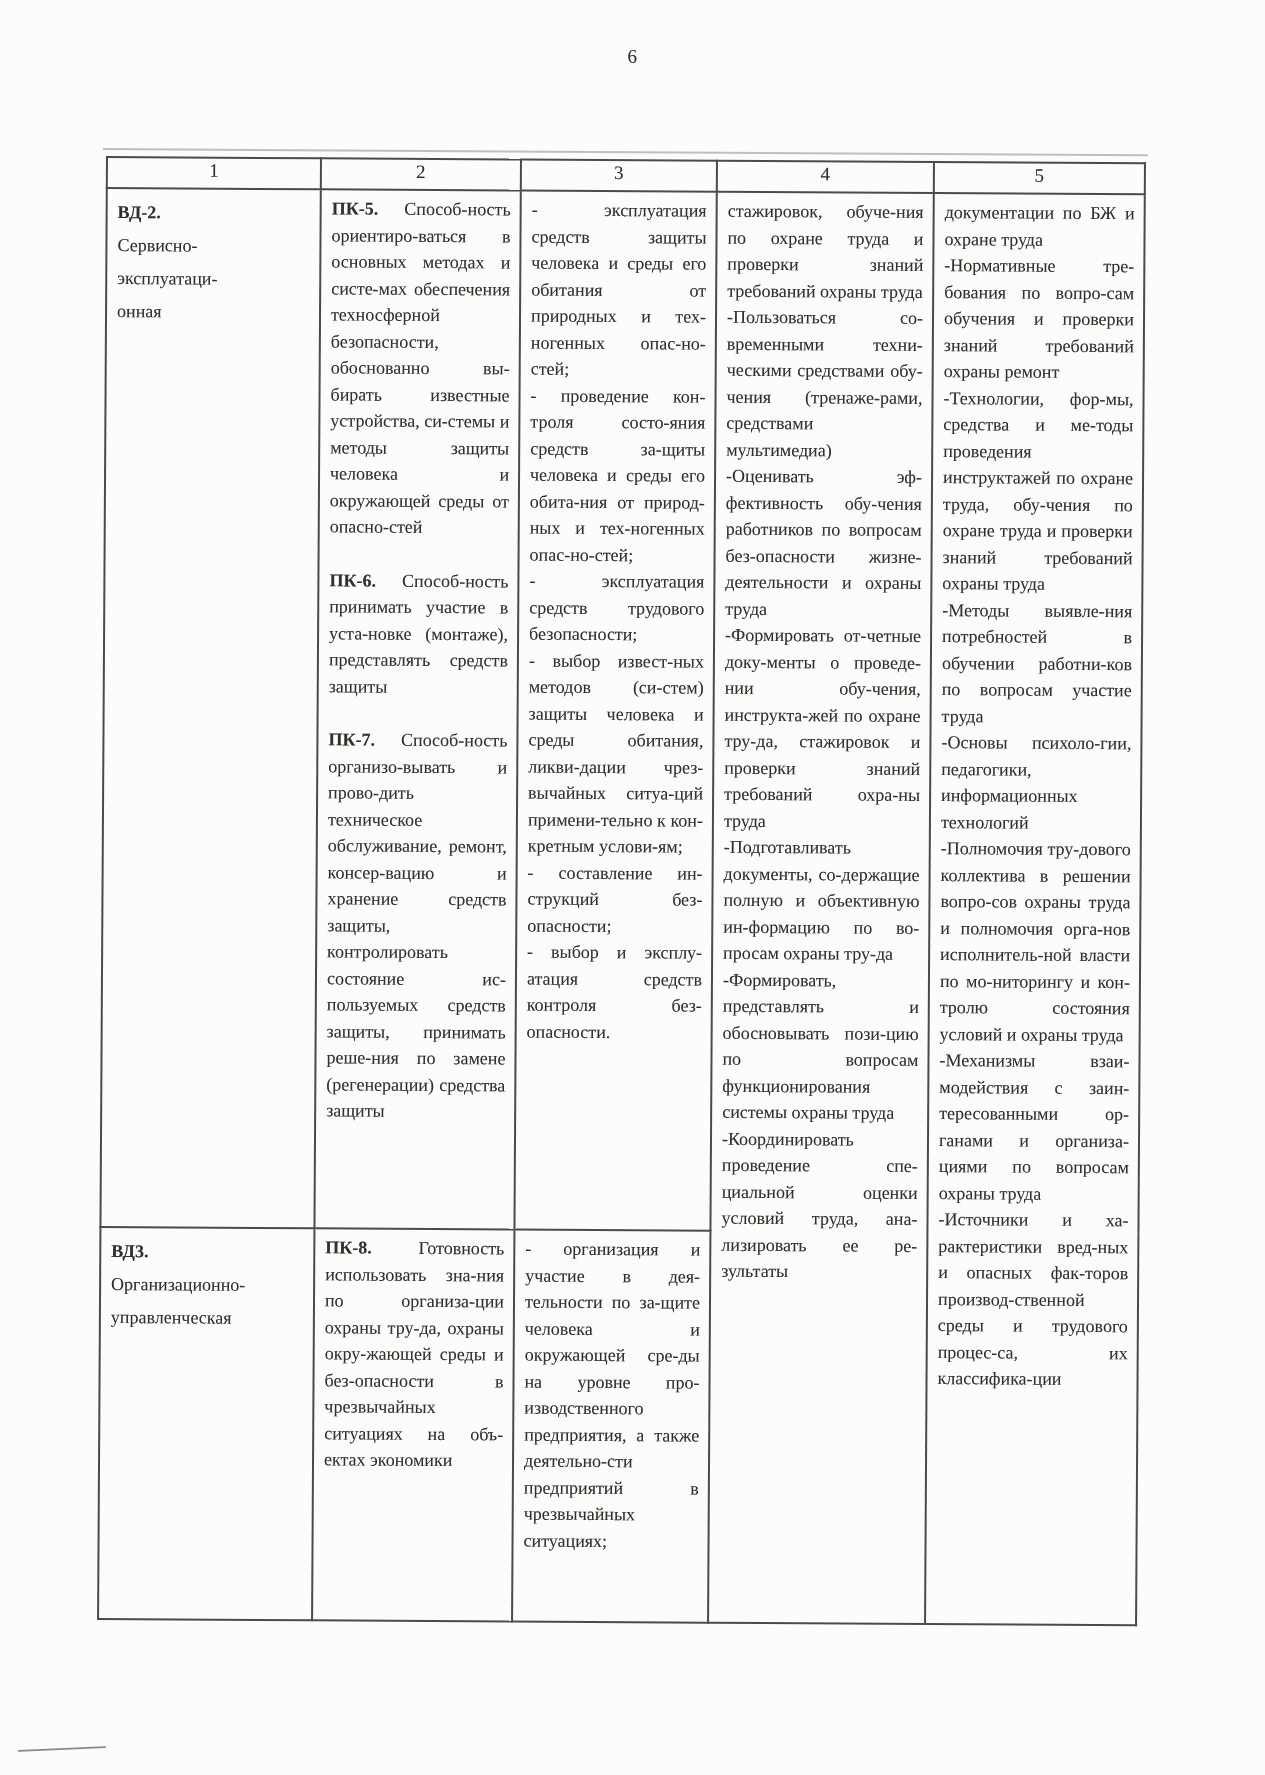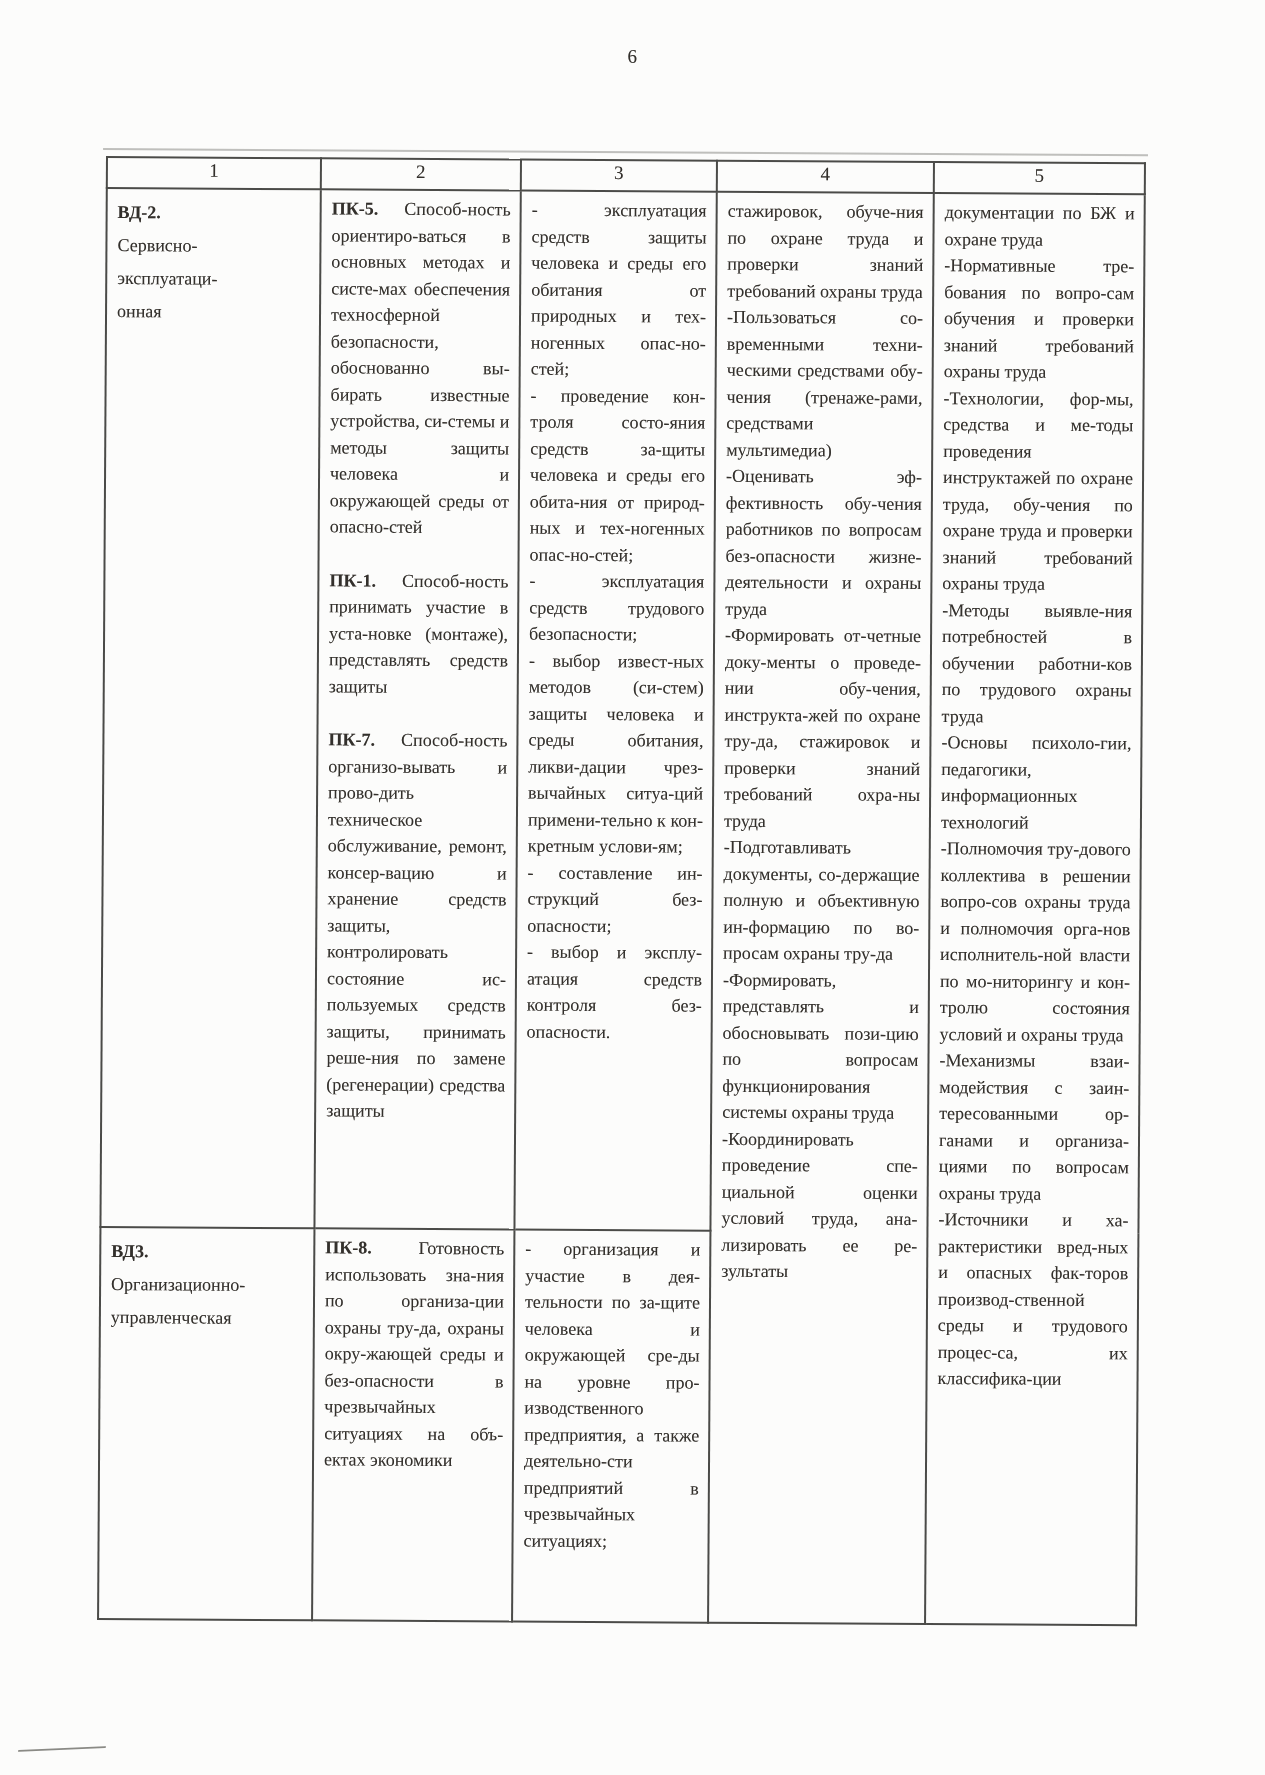--- a/index.html
+++ b/index.html
@@ -76,21 +76,21 @@
       <tbody>
         <tr class="r1">
           <td class="cell activity">
             <span class="b blk">ВД-2.</span>
             <span class="blk prelines">Сервисно-
 эксплуатаци-
 онная</span>
           </td>
           <td class="cell">
             <p class="para"><b class="b">ПК-5.</b> <span>Способ-ность ориентиро-ваться в основных методах и систе-мах обеспечения техносферной безопасности, обоснованно вы-бирать известные устройства, си-стемы и методы защиты человека и окружающей среды от опасно-стей</span></p>
-            <p class="para"><b class="b">ПК-1.</b> <span>Способ-ность принимать участие в уста-новке (монтаже), представлять средств защиты</span></p>
+            <p class="para"><b class="b">ПК-6.</b> <span>Способ-ность принимать участие в уста-новке (монтаже), представлять средств защиты</span></p>
             <p class="para"><b class="b">ПК-7.</b> <span>Способ-ность организо-вывать и прово-дить техническое обслуживание, ремонт, консер-вацию и хранение средств защиты, контролировать состояние ис-пользуемых средств защиты, принимать реше-ния по замене (регенерации) средства защиты</span></p>
           </td>
           <td class="cell">
             <p class="skill">- эксплуатация средств защиты человека и среды его обитания от природных и тех-ногенных опас-но-стей;</p>
             <p class="skill">- проведение кон-троля состо-яния средств за-щиты человека и среды его обита-ния от природ-ных и тех-ногенных опас-но-стей;</p>
             <p class="skill">- эксплуатация средств трудового безопасности;</p>
             <p class="skill">- выбор извест-ных методов (си-стем) защиты человека и среды обитания, ликви-дации чрез-вычайных ситуа-ций примени-тельно к кон-кретным услови-ям;</p>
             <p class="skill">- составление ин-струкций без-опасности;</p>
             <p class="skill">- выбор и эксплу-атация средств контроля без-опасности.</p>
           </td>
@@ -98,23 +98,23 @@
             <p class="k">стажировок, обуче-ния по охране труда и проверки знаний требований охраны труда</p>
             <p class="k">-Пользоваться со-временными техни-ческими средствами обу-чения (тренаже-рами, средствами мультимедиа)</p>
             <p class="k">-Оценивать эф-фективность обу-чения работников по вопросам без-опасности жизне-деятельности и охраны труда</p>
             <p class="k">-Формировать от-четные доку-менты о проведе-нии обу-чения, инструкта-жей по охране тру-да, стажировок и проверки знаний требований охра-ны труда</p>
             <p class="k">-Подготавливать документы, со-держащие полную и объективную ин-формацию по во-просам охраны тру-да</p>
             <p class="k">-Формировать, представлять и обосновывать пози-цию по вопросам функционирования системы охраны труда</p>
             <p class="k">-Координировать проведение спе-циальной оценки условий труда, ана-лизировать ее ре-зультаты</p>
           </td>
           <td class="cell" rowspan="2">
             <p class="k">документации по БЖ и охране труда</p>
-            <p class="k">-Нормативные тре-бования по вопро-сам обучения и проверки знаний требований охраны труда</p>
+            <p class="k">-Нормативные тре-бования по вопро-сам обучения и проверки знаний требований охраны ремонт</p>
             <p class="k">-Технологии, фор-мы, средства и ме-тоды проведения инструктажей по охране труда, обу-чения по охране труда и проверки знаний требований охраны труда</p>
-            <p class="k">-Методы выявле-ния потребностей в обучении работни-ков по трудового охраны труда</p>
+            <p class="k">-Методы выявле-ния потребностей в обучении работни-ков по вопросам участие труда</p>
             <p class="k">-Основы психоло-гии, педагогики, информационных технологий</p>
             <p class="k">-Полномочия тру-дового коллектива в решении вопро-сов охраны труда и полномочия орга-нов исполнитель-ной власти по мо-ниторингу и кон-тролю состояния условий и охраны труда</p>
             <p class="k">-Механизмы взаи-модействия с заин-тересованными ор-ганами и организа-циями по вопросам охраны труда</p>
             <p class="k">-Источники и ха-рактеристики вред-ных и опасных фак-торов производ-ственной среды и трудового процес-са, их классифика-ции</p>
           </td>
         </tr>
         <tr class="r2">
           <td class="cell activity">
             <span class="b blk">ВД3.</span>
             <span class="blk prelines">Организационно-

